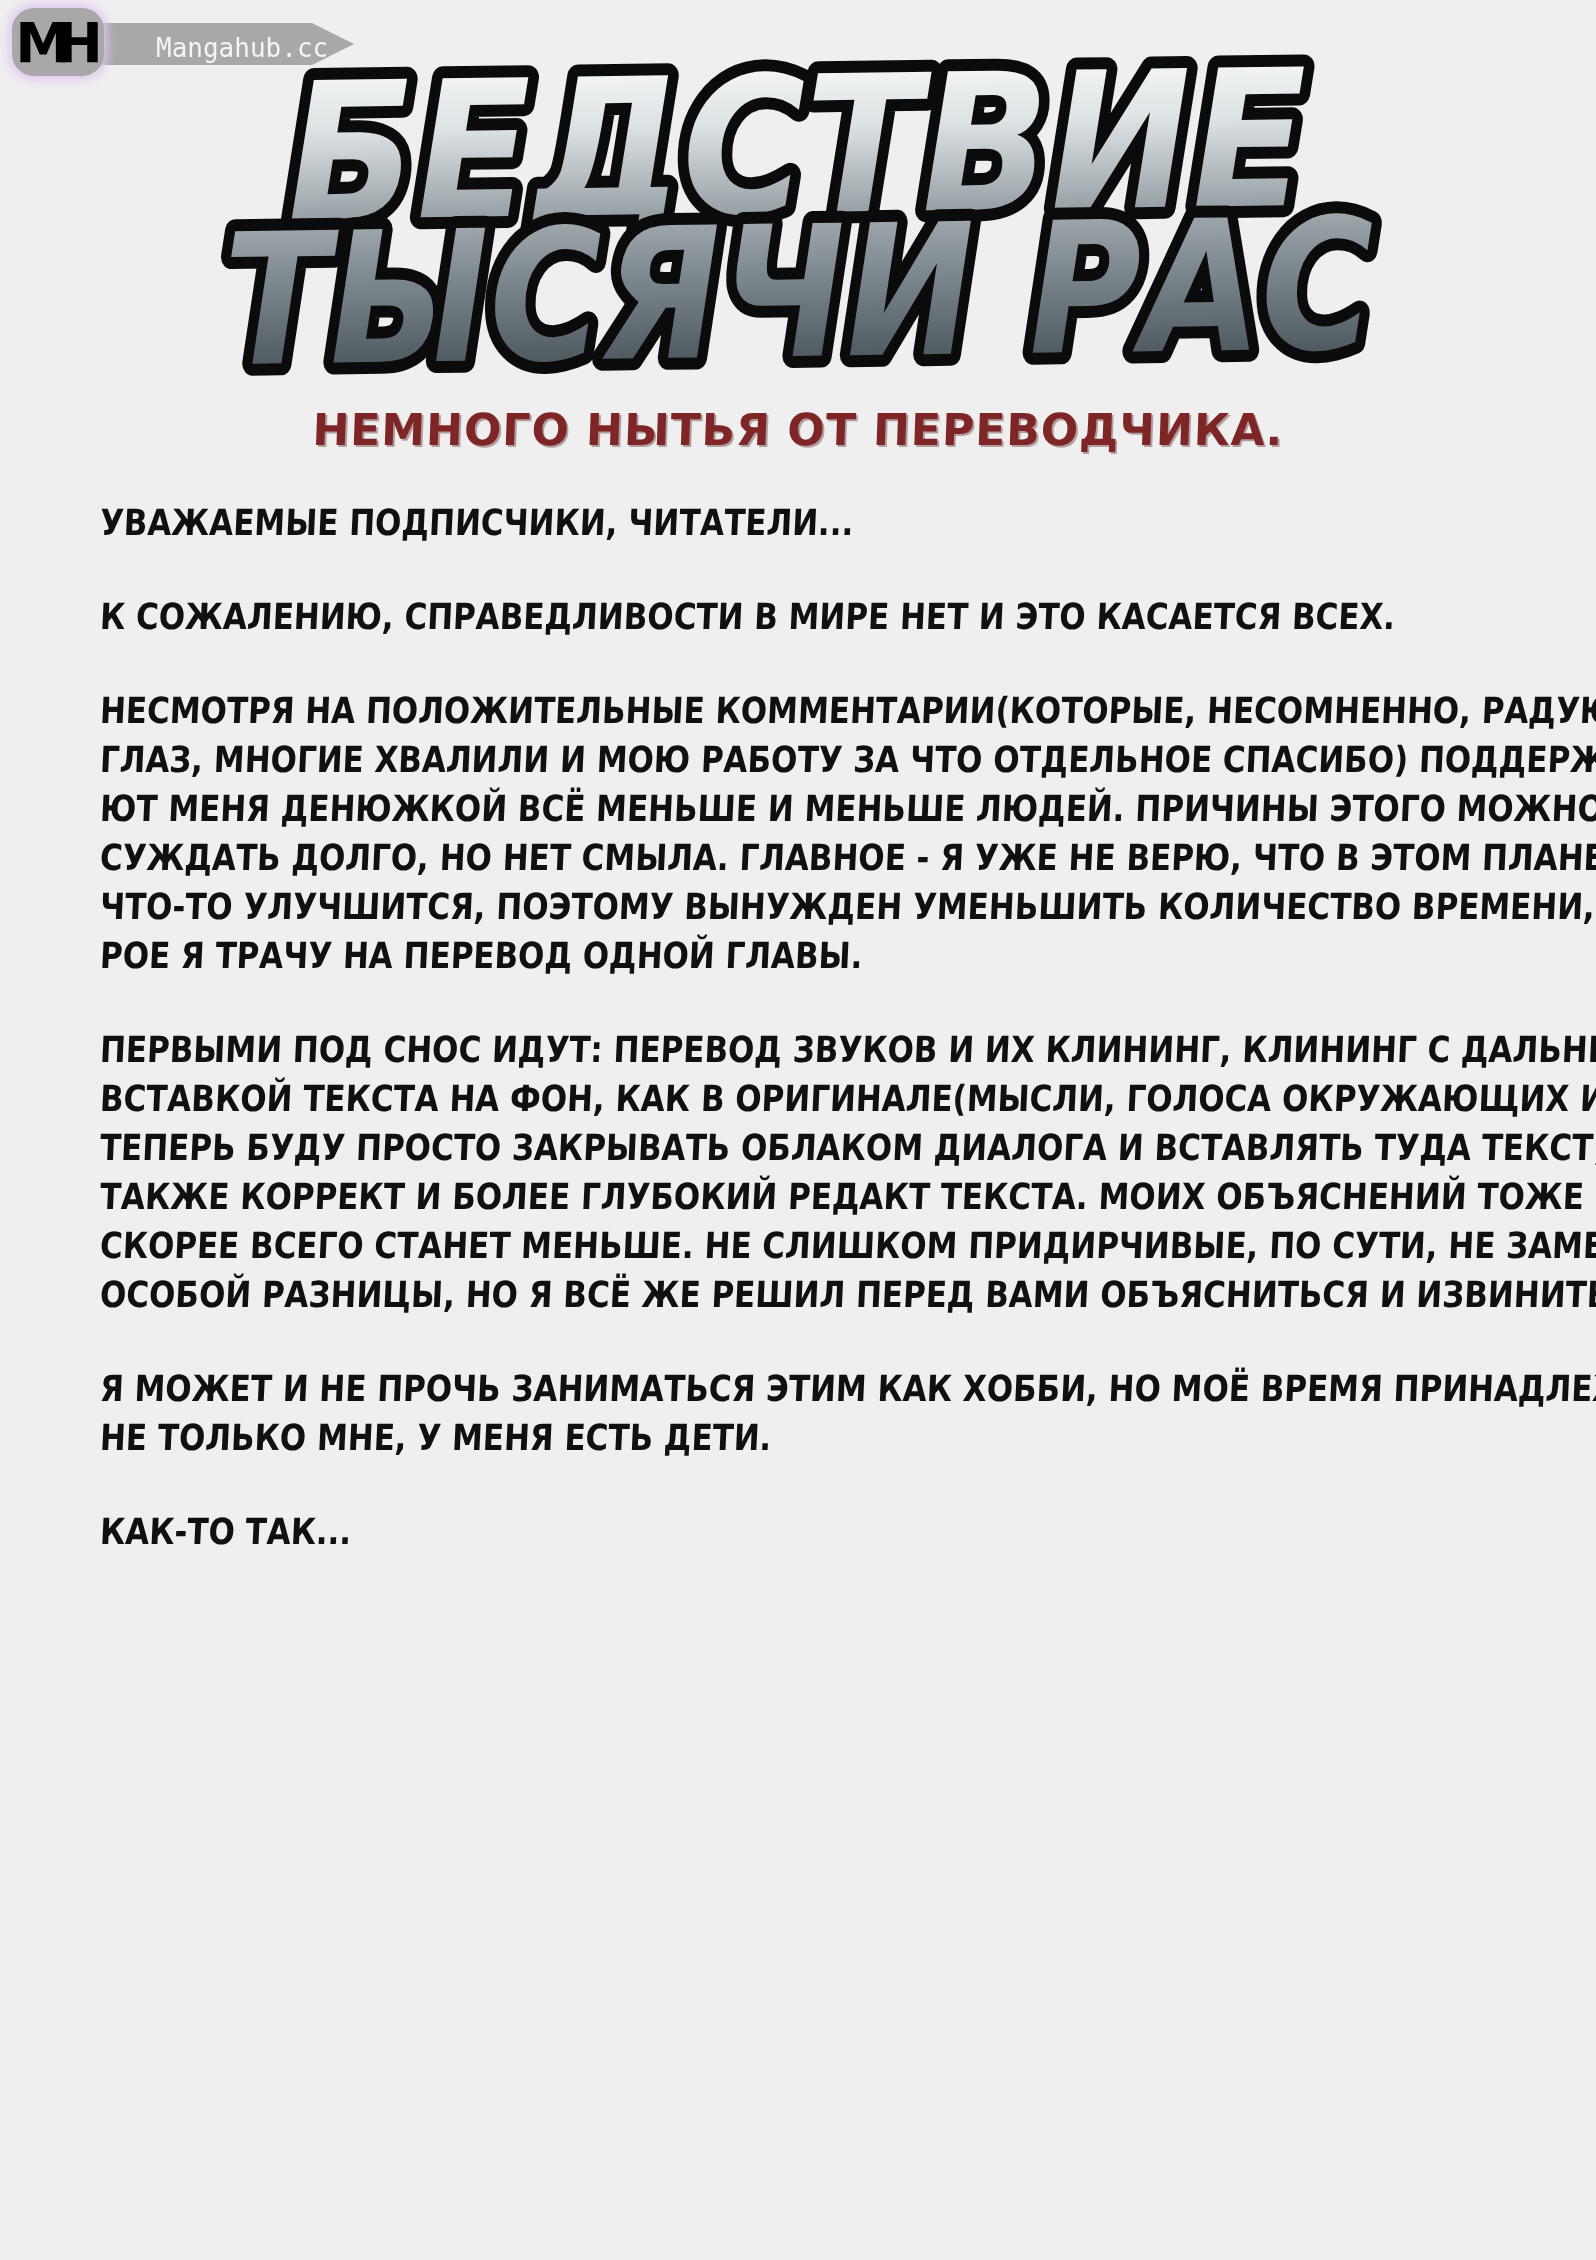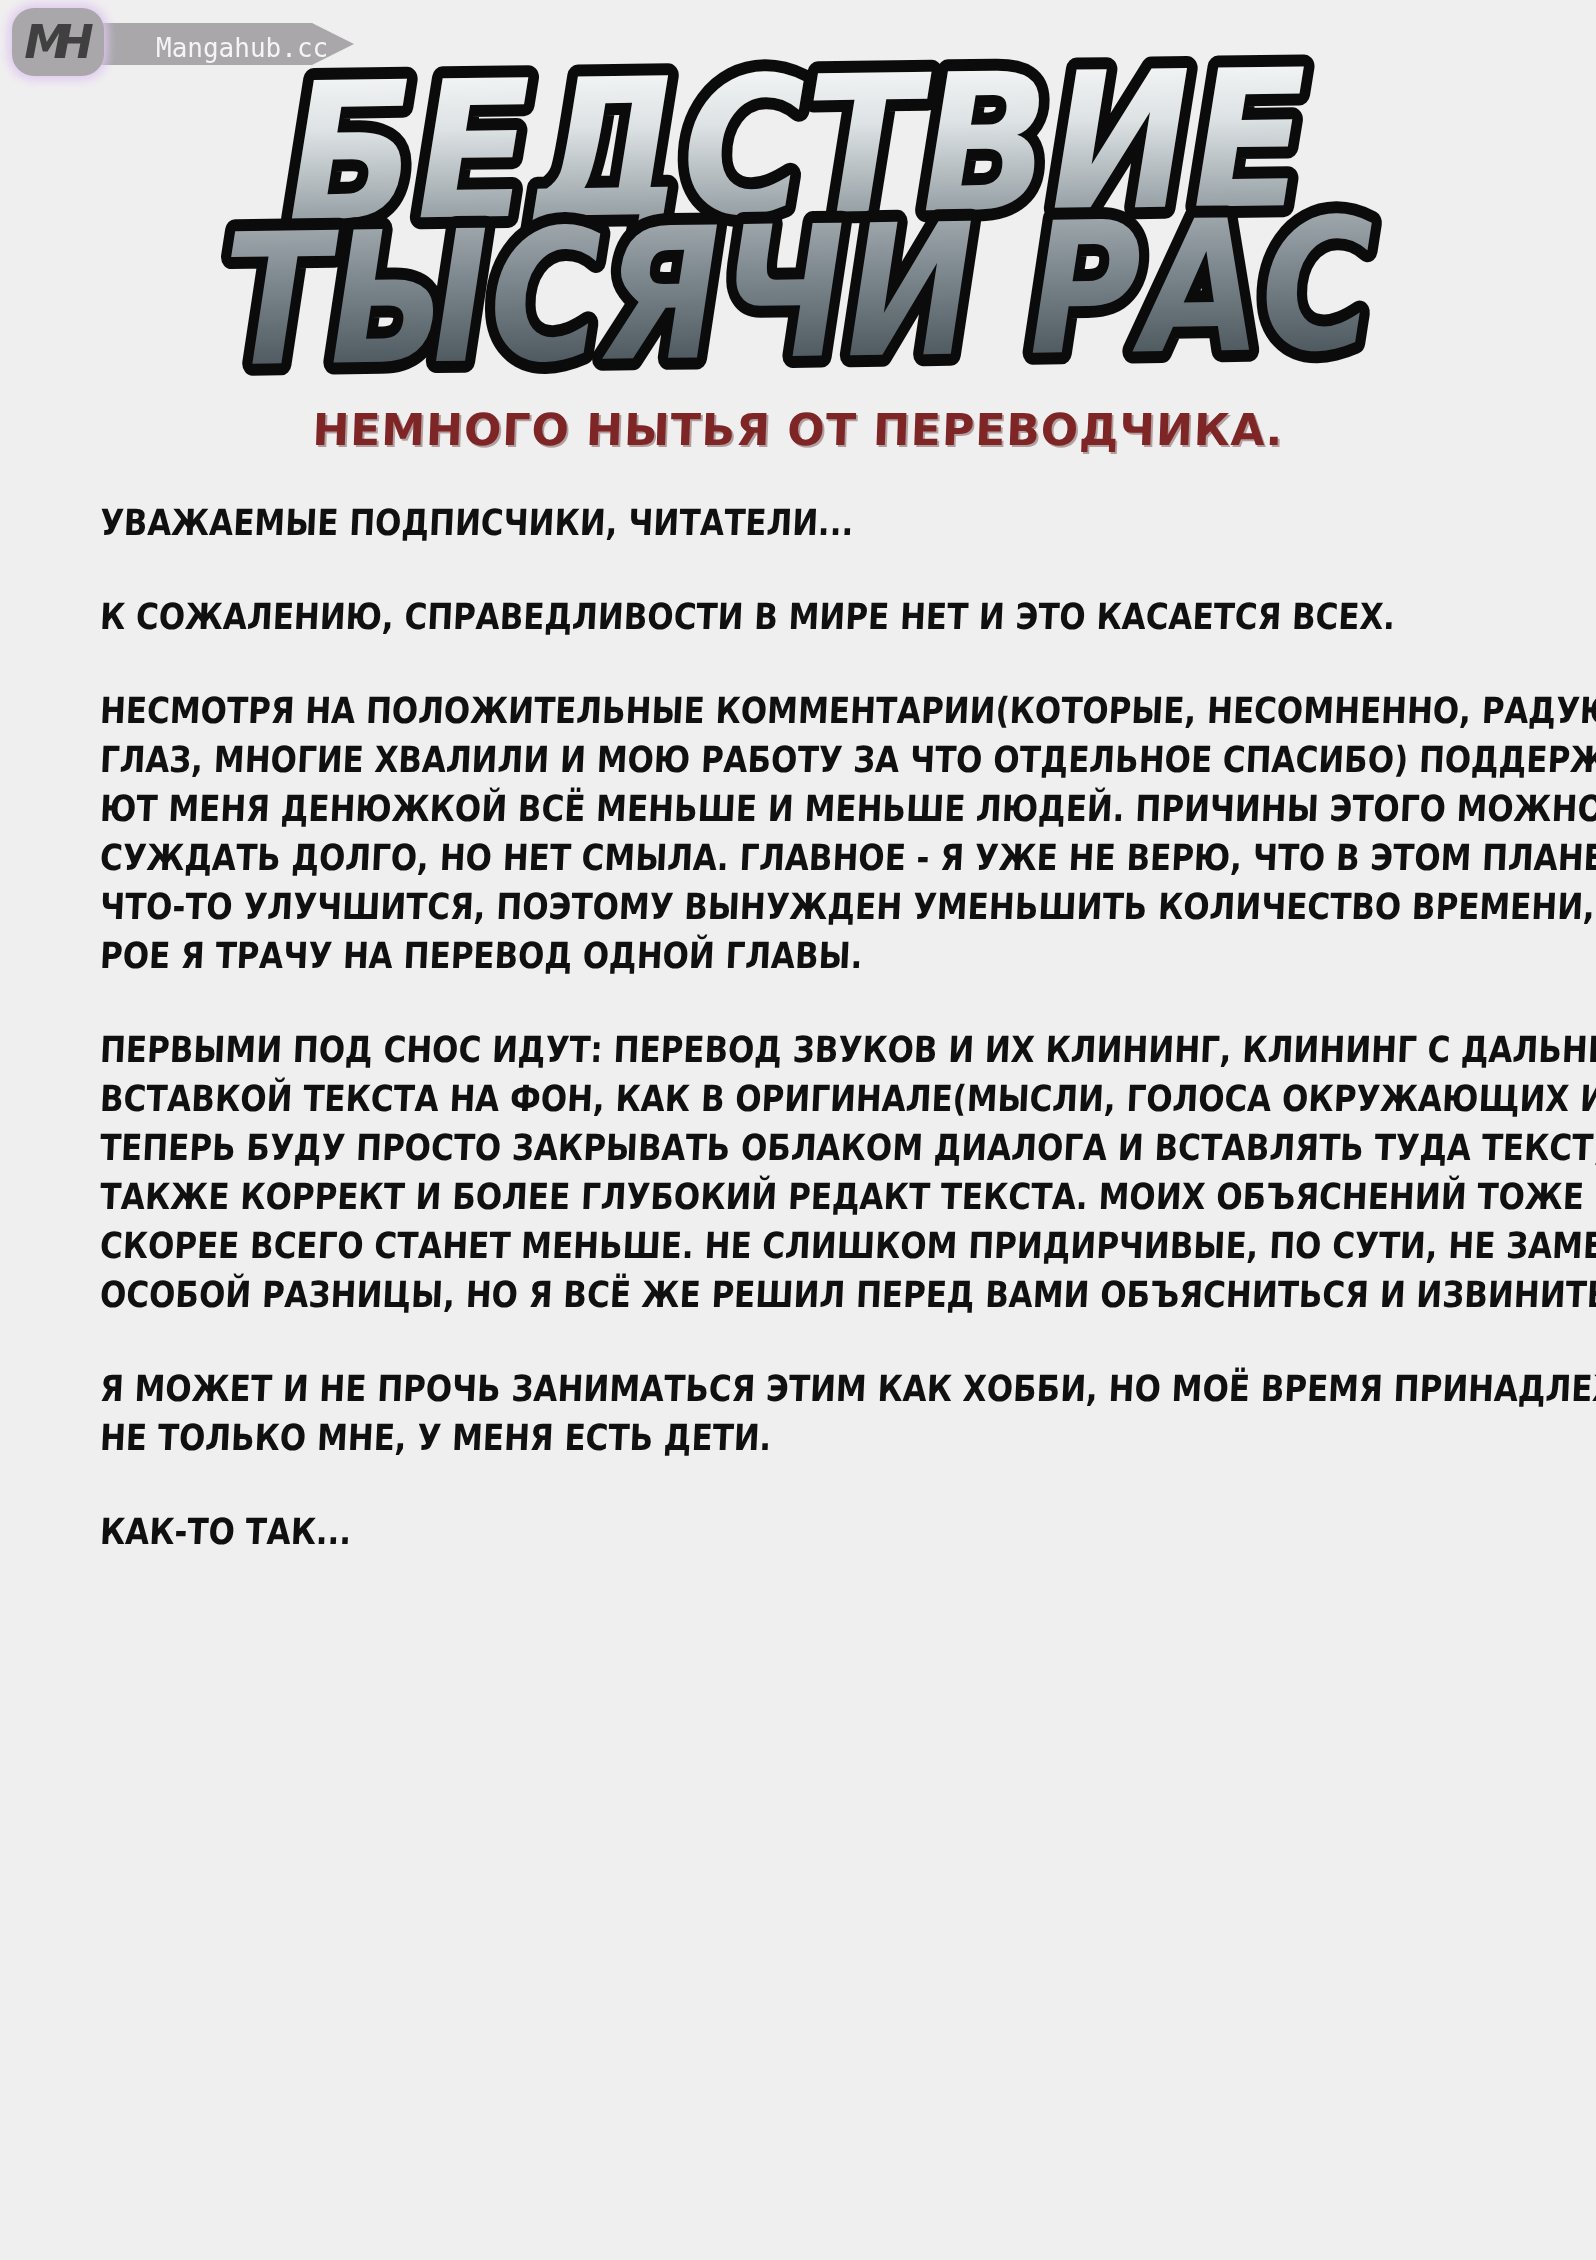--- a/index.html
+++ b/index.html
@@ -25,24 +25,23 @@
     font-family: "DejaVu Sans Mono", monospace;
     font-size: 26px; color: #f6f4f6; letter-spacing: 0px; margin-top: 8px;
   }
   .logo-badge {
     position: absolute; left: 0; top: 0; width: 92px; height: 68px;
     background: #a9a7aa; border-radius: 22px;
     box-shadow: 0 0 10px 4px rgba(222,198,238,0.9);
     display: flex; align-items: center; justify-content: center;
   }
   .logo-badge .mh {
-    color: #404040; font-weight: bold; font-size: 46px;
+    color: #000000; font-weight: bold; font-size: 56px;
     letter-spacing: -15px; padding-right: 13px;
     font-family: "DejaVu Sans", sans-serif;
-    font-style: italic;
   }
 
   
   .title-svg { position: absolute; top: 34px; left: 50%; transform: translateX(-50%) rotate(-0.8deg); }
   .title-svg text {
     font-family: "DejaVu Sans", sans-serif;
     font-weight: bold; font-style: italic;
     paint-order: stroke; stroke: #0b0b0b; stroke-linejoin: round;
   }
 

